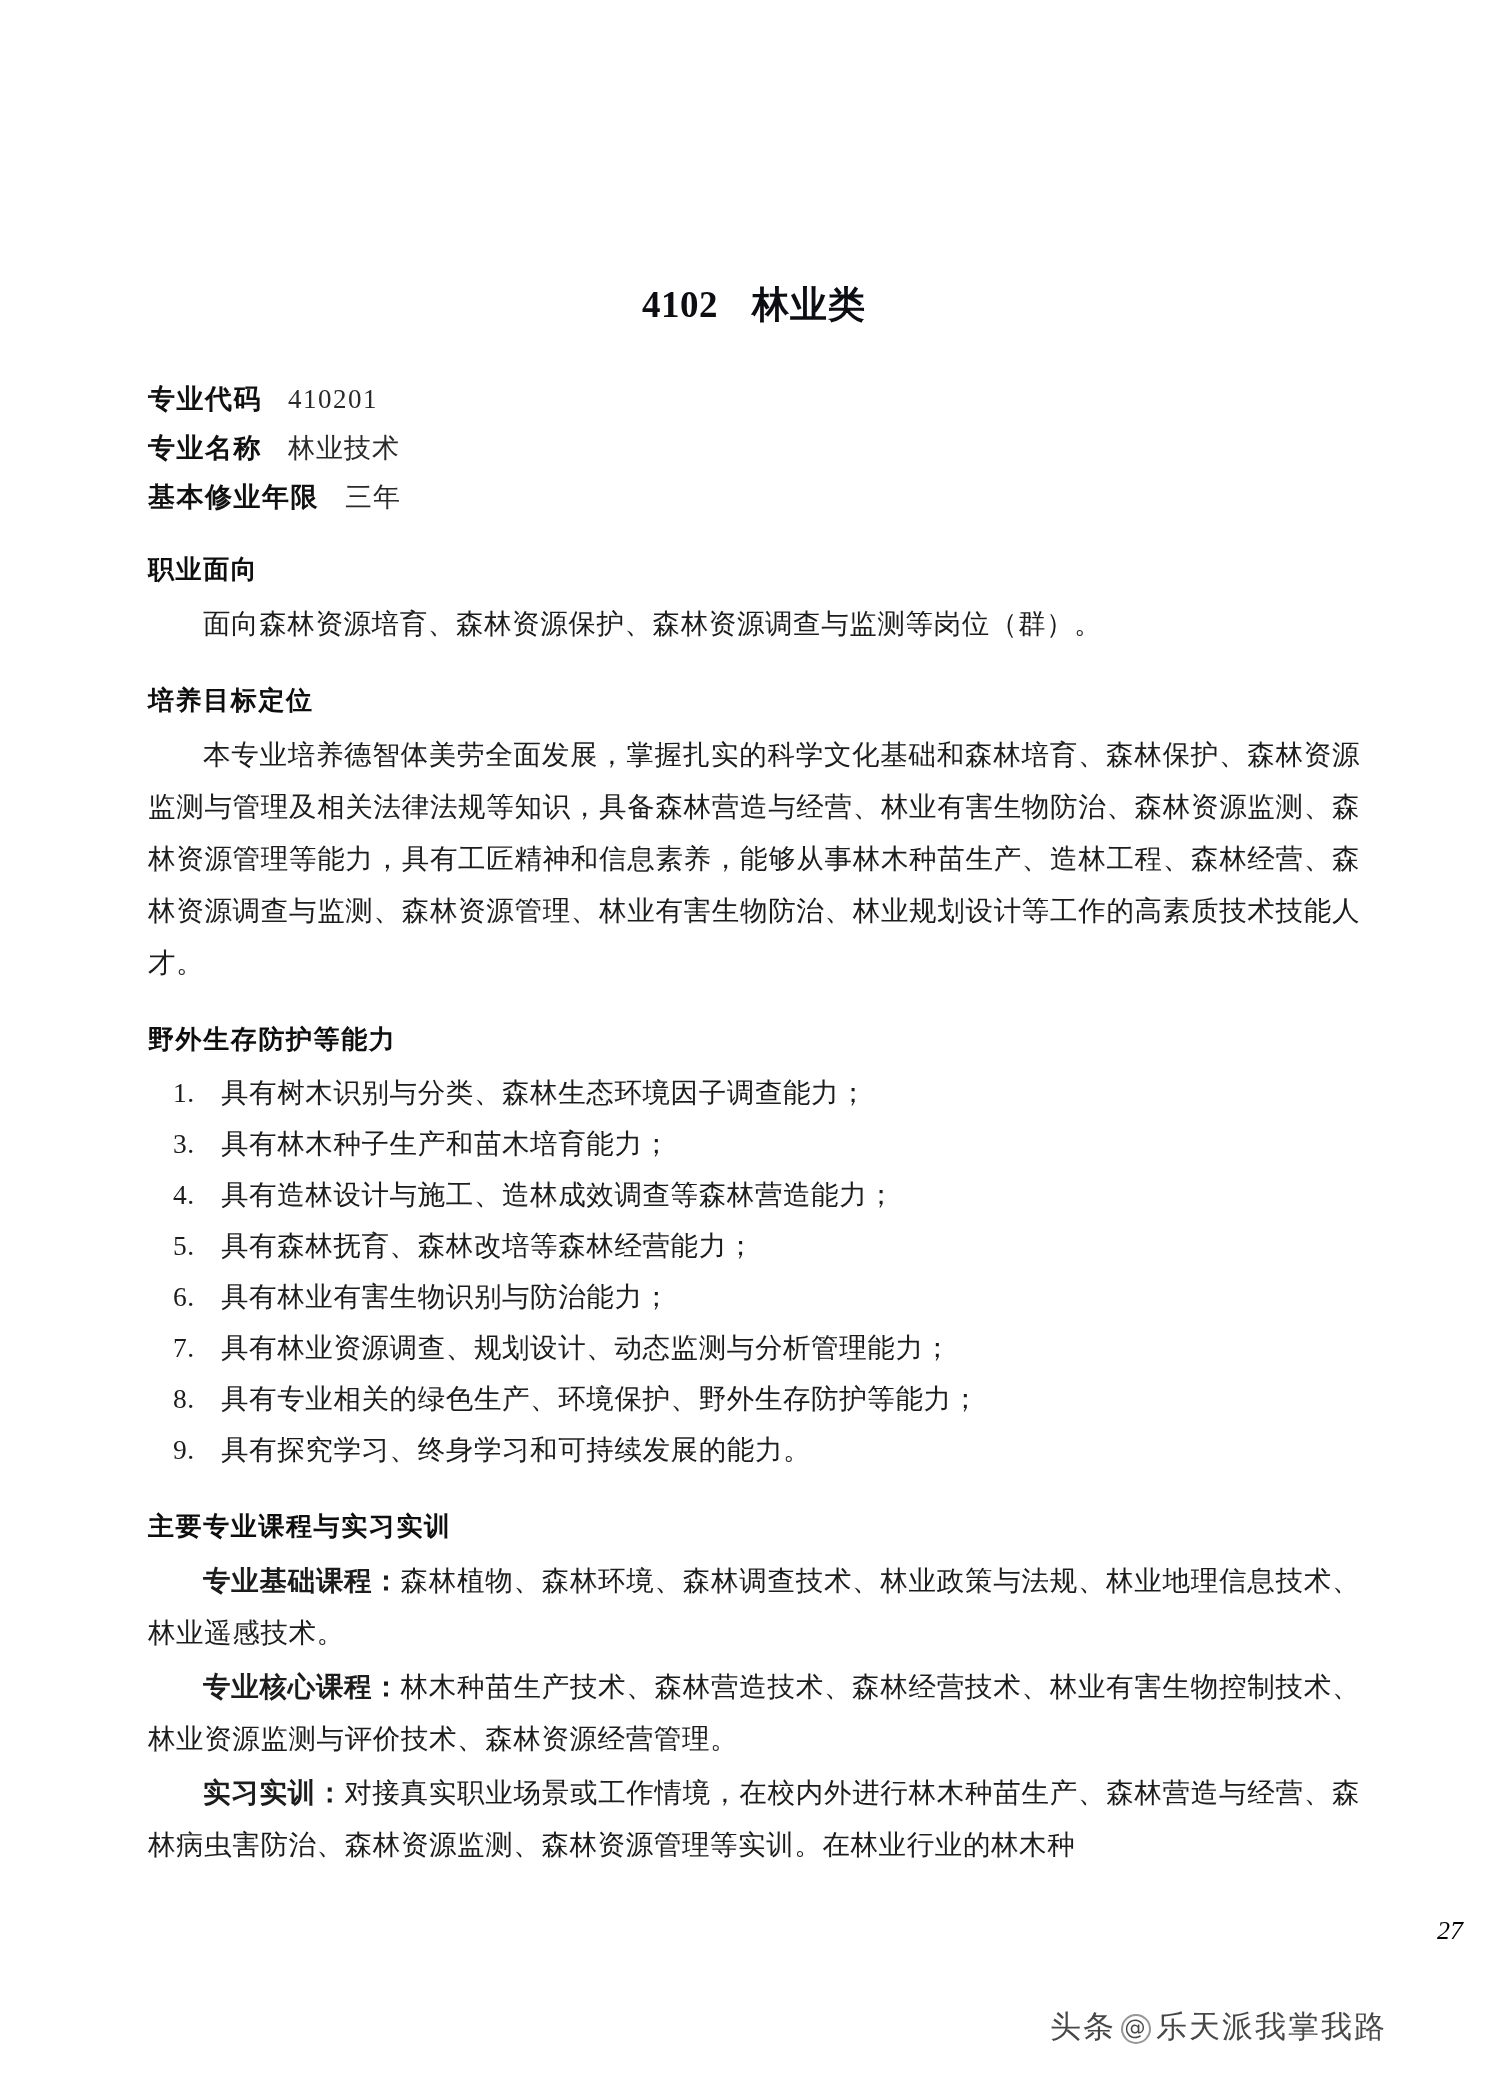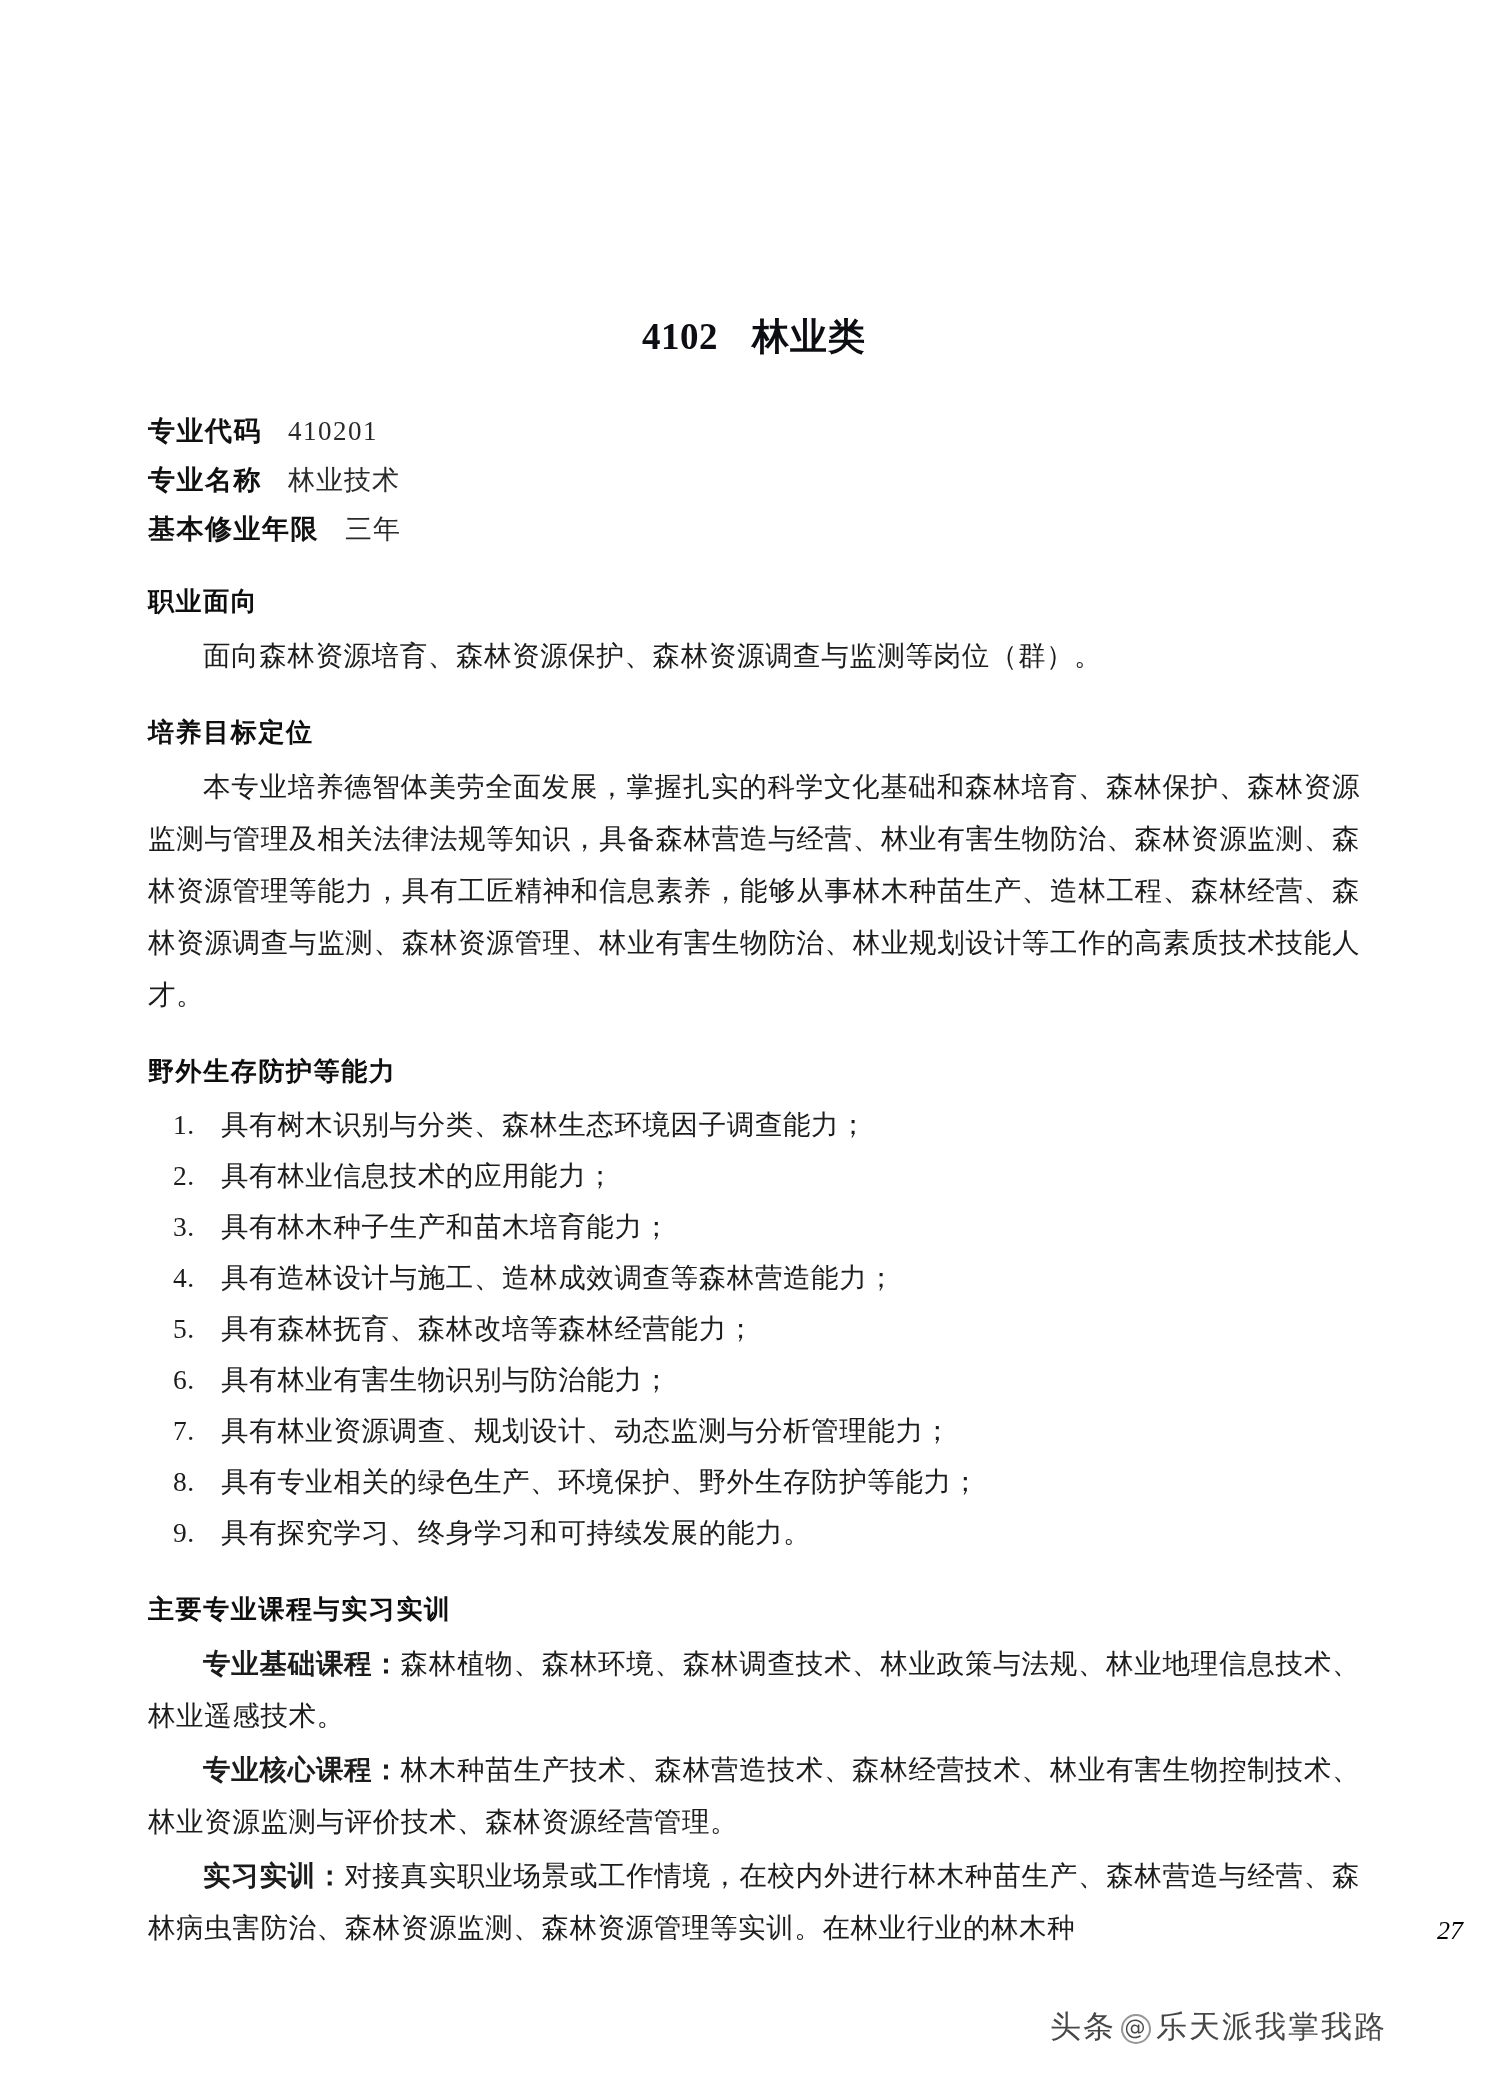--- a/index.html
+++ b/index.html
@@ -19,21 +19,20 @@
     background: #ffffff;
     overflow: hidden;
     box-sizing: border-box;
   }
   .content {
     position: absolute;
     left: 148px;
     top: 0;
     width: 1212px;
     height: 1498px;
-    margin-top: 32px;
   }
 
   
   .doc-title {
     text-align: center;
     font-family: "DejaVu Serif", serif;
     font-weight: bold;
     font-size: 37px;
     letter-spacing: 1px;
     margin: 0;
@@ -175,21 +174,20 @@
 
     <div class="sec-head">职业面向</div>
     <p class="body">面向森林资源培育、森林资源保护、森林资源调查与监测等岗位（群）。</p>
 
     <div class="sec-head">培养目标定位</div>
     <p class="body">本专业培养德智体美劳全面发展，掌握扎实的科学文化基础和森林培育、森林保护、森林资源监测与管理及相关法律法规等知识，具备森林营造与经营、林业有害生物防治、森林资源监测、森林资源管理等能力，具有工匠精神和信息素养，能够从事林木种苗生产、造林工程、森林经营、森林资源调查与监测、森林资源管理、林业有害生物防治、林业规划设计等工作的高素质技术技能人才。</p>
 
     <div class="sec-head">野外生存防护等能力</div>
     <ol class="caps">
       <li><span class="idx">1.</span><span>具有树木识别与分类、森林生态环境因子调查能力；</span></li>
-      <li><span class="idx">2.</span><span>具有林业信息技术的应用能力；</span></li>
       <li><span class="idx">3.</span><span>具有林木种子生产和苗木培育能力；</span></li>
       <li><span class="idx">4.</span><span>具有造林设计与施工、造林成效调查等森林营造能力；</span></li>
       <li><span class="idx">5.</span><span>具有森林抚育、森林改培等森林经营能力；</span></li>
       <li><span class="idx">6.</span><span>具有林业有害生物识别与防治能力；</span></li>
       <li><span class="idx">7.</span><span>具有林业资源调查、规划设计、动态监测与分析管理能力；</span></li>
       <li><span class="idx">8.</span><span>具有专业相关的绿色生产、环境保护、野外生存防护等能力；</span></li>
       <li><span class="idx">9.</span><span>具有探究学习、终身学习和可持续发展的能力。</span></li>
     </ol>
 
     <div class="sec-head">主要专业课程与实习实训</div>

